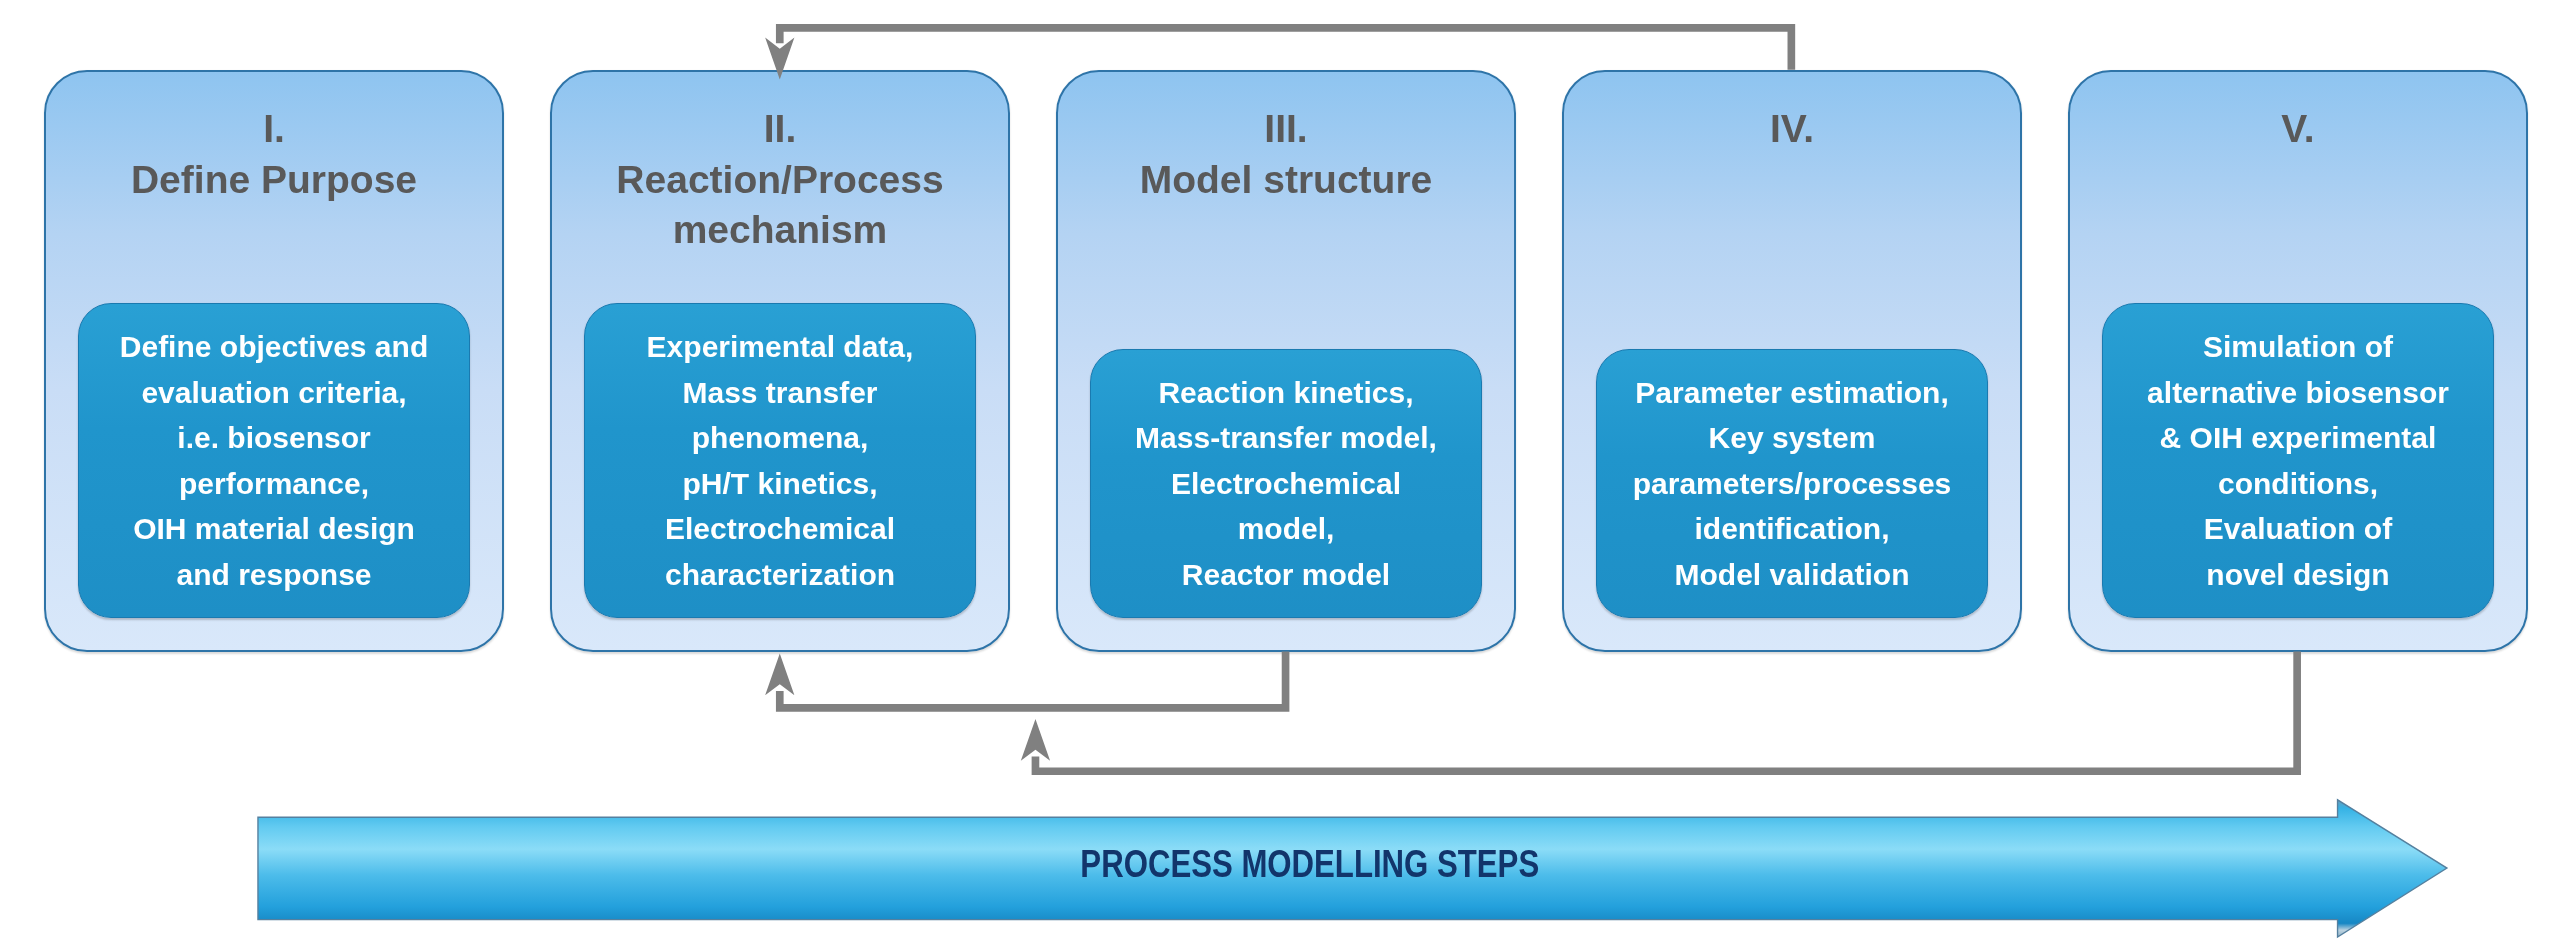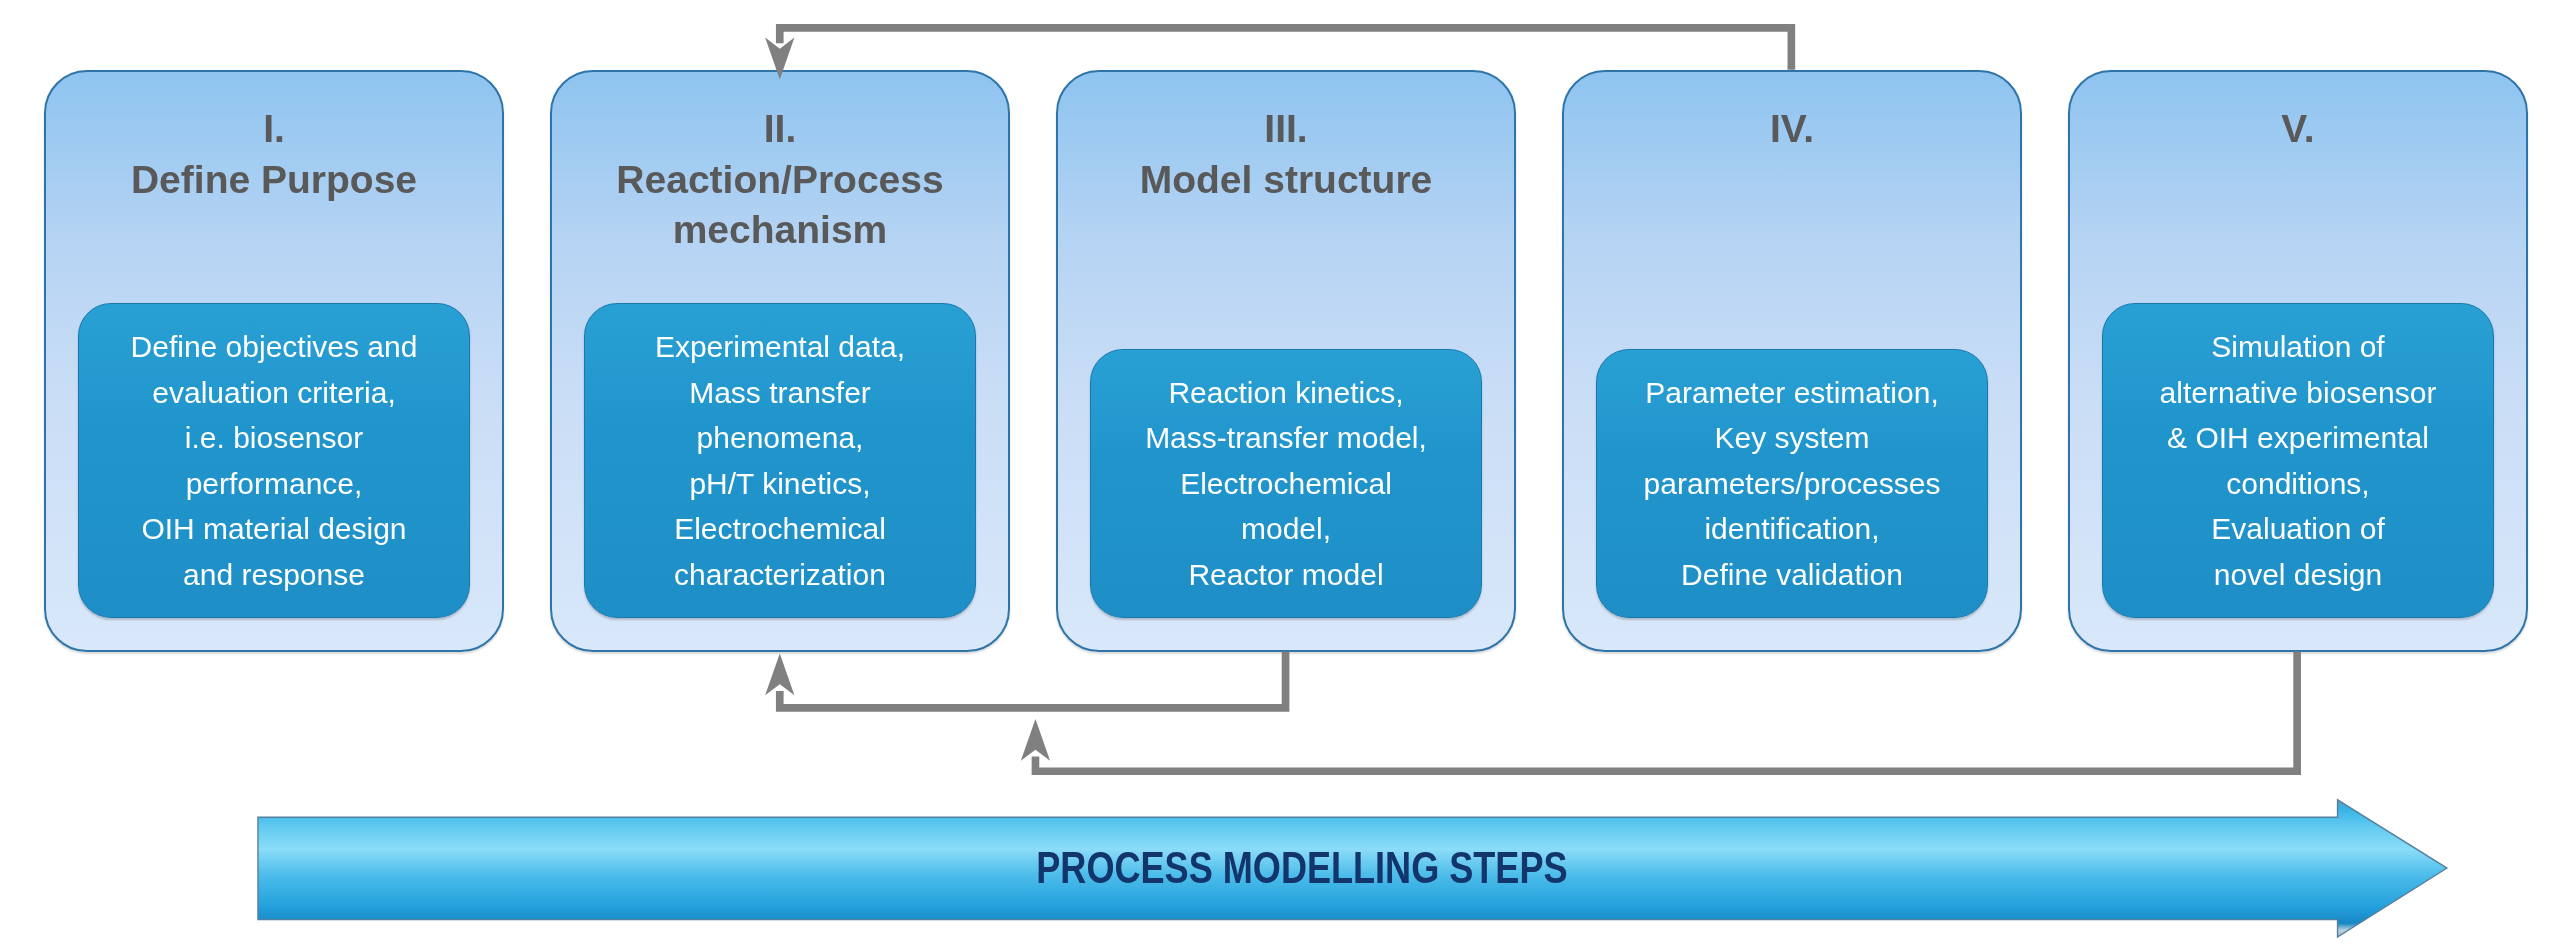--- a/index.html
+++ b/index.html
@@ -37,21 +37,21 @@
     line-height: 1.3;
     white-space: pre-line;
   }
   .step-numeral { display:block; }
   .step-details {
     margin: auto 32px 32px 32px;
     border: 1.4px solid var(--c-inner_border, #1a7ab0);
     border-radius: 33px;
     background: linear-gradient(180deg, #29a0d4 0%, var(--c-inner_box, #2095cc) 40%, #1e8fc6 100%);
     color: var(--c-inner_text, #ffffff);
-    font-weight: 400;
+    font-weight: 700;
     font-size: 30px;
     line-height: 1.52;
     text-align: center;
     white-space: pre-line;
     padding: 19.5px 7px;
     box-shadow: 0 1.4px 2.1px rgba(0,0,0,0.2);
   }
   
   #connectors {
     position: absolute; top: 0; left: 0;
@@ -64,23 +64,24 @@
   }
   #connectors polygon.dart { fill: var(--c-connector, #808080); }
   
   #big-arrow-svg { position:absolute; top:0; left:0; pointer-events:none; }
   #big-arrow-label {
     position: absolute;
     left: 258px; width: 2087px;
     top: 843px;
     text-align: center;
     color: var(--c-arrow_label, #12356b);
-    font-size: 44px;
+    font-size: 38px;
     font-weight: 700;
     letter-spacing: 0px;
+    padding-left: 8px;
   }
   #big-arrow-label span {
     display: inline-block;
     transform: scaleX(0.82);
     transform-origin: center;
     white-space: nowrap;
   }
 </style>
 </head>
 <body>
@@ -118,21 +119,21 @@
 model,
 Reactor model</div>
     </div>
 
     <div class="step-box">
       <div class="step-title"><span class="step-numeral">IV.</span></div>
       <div class="step-details">Parameter estimation,
 Key system
 parameters/processes
 identification,
-Define validation</div>
+Model validation</div>
     </div>
 
     <div class="step-box">
       <div class="step-title"><span class="step-numeral">V.</span></div>
       <div class="step-details">Simulation of
 alternative biosensor
 &amp; OIH experimental
 conditions,
 Evaluation of
 novel design</div>

